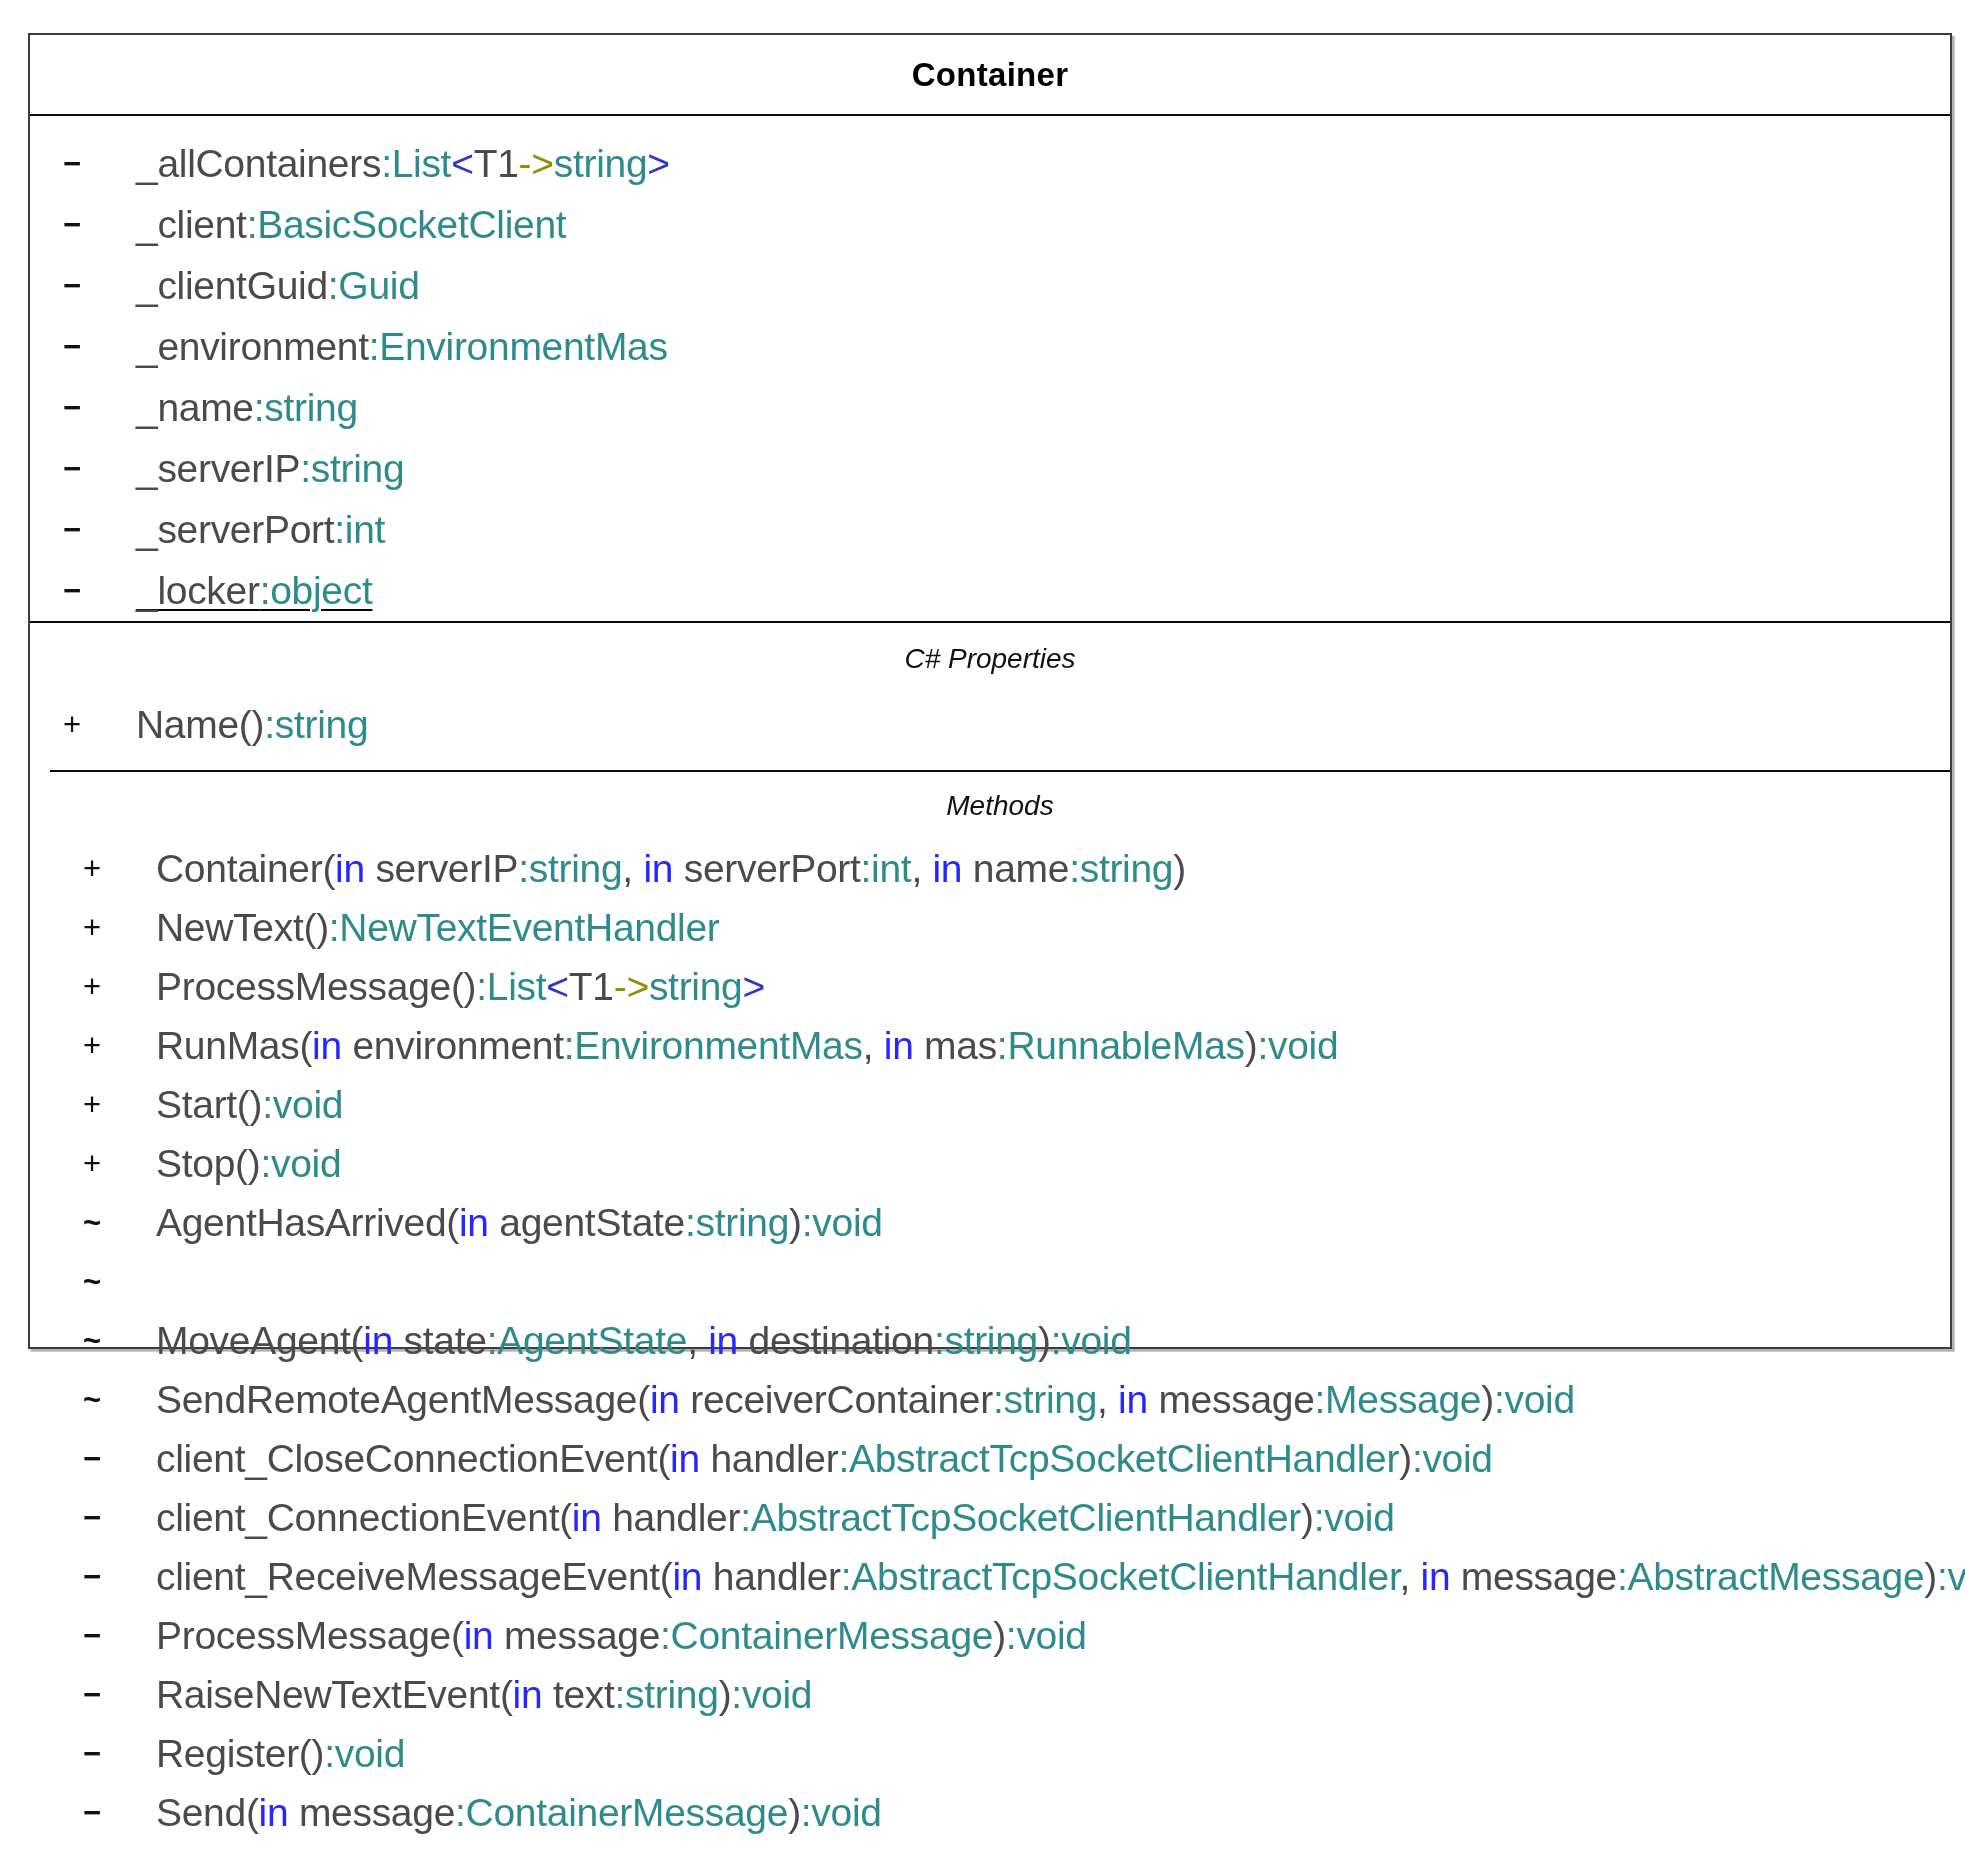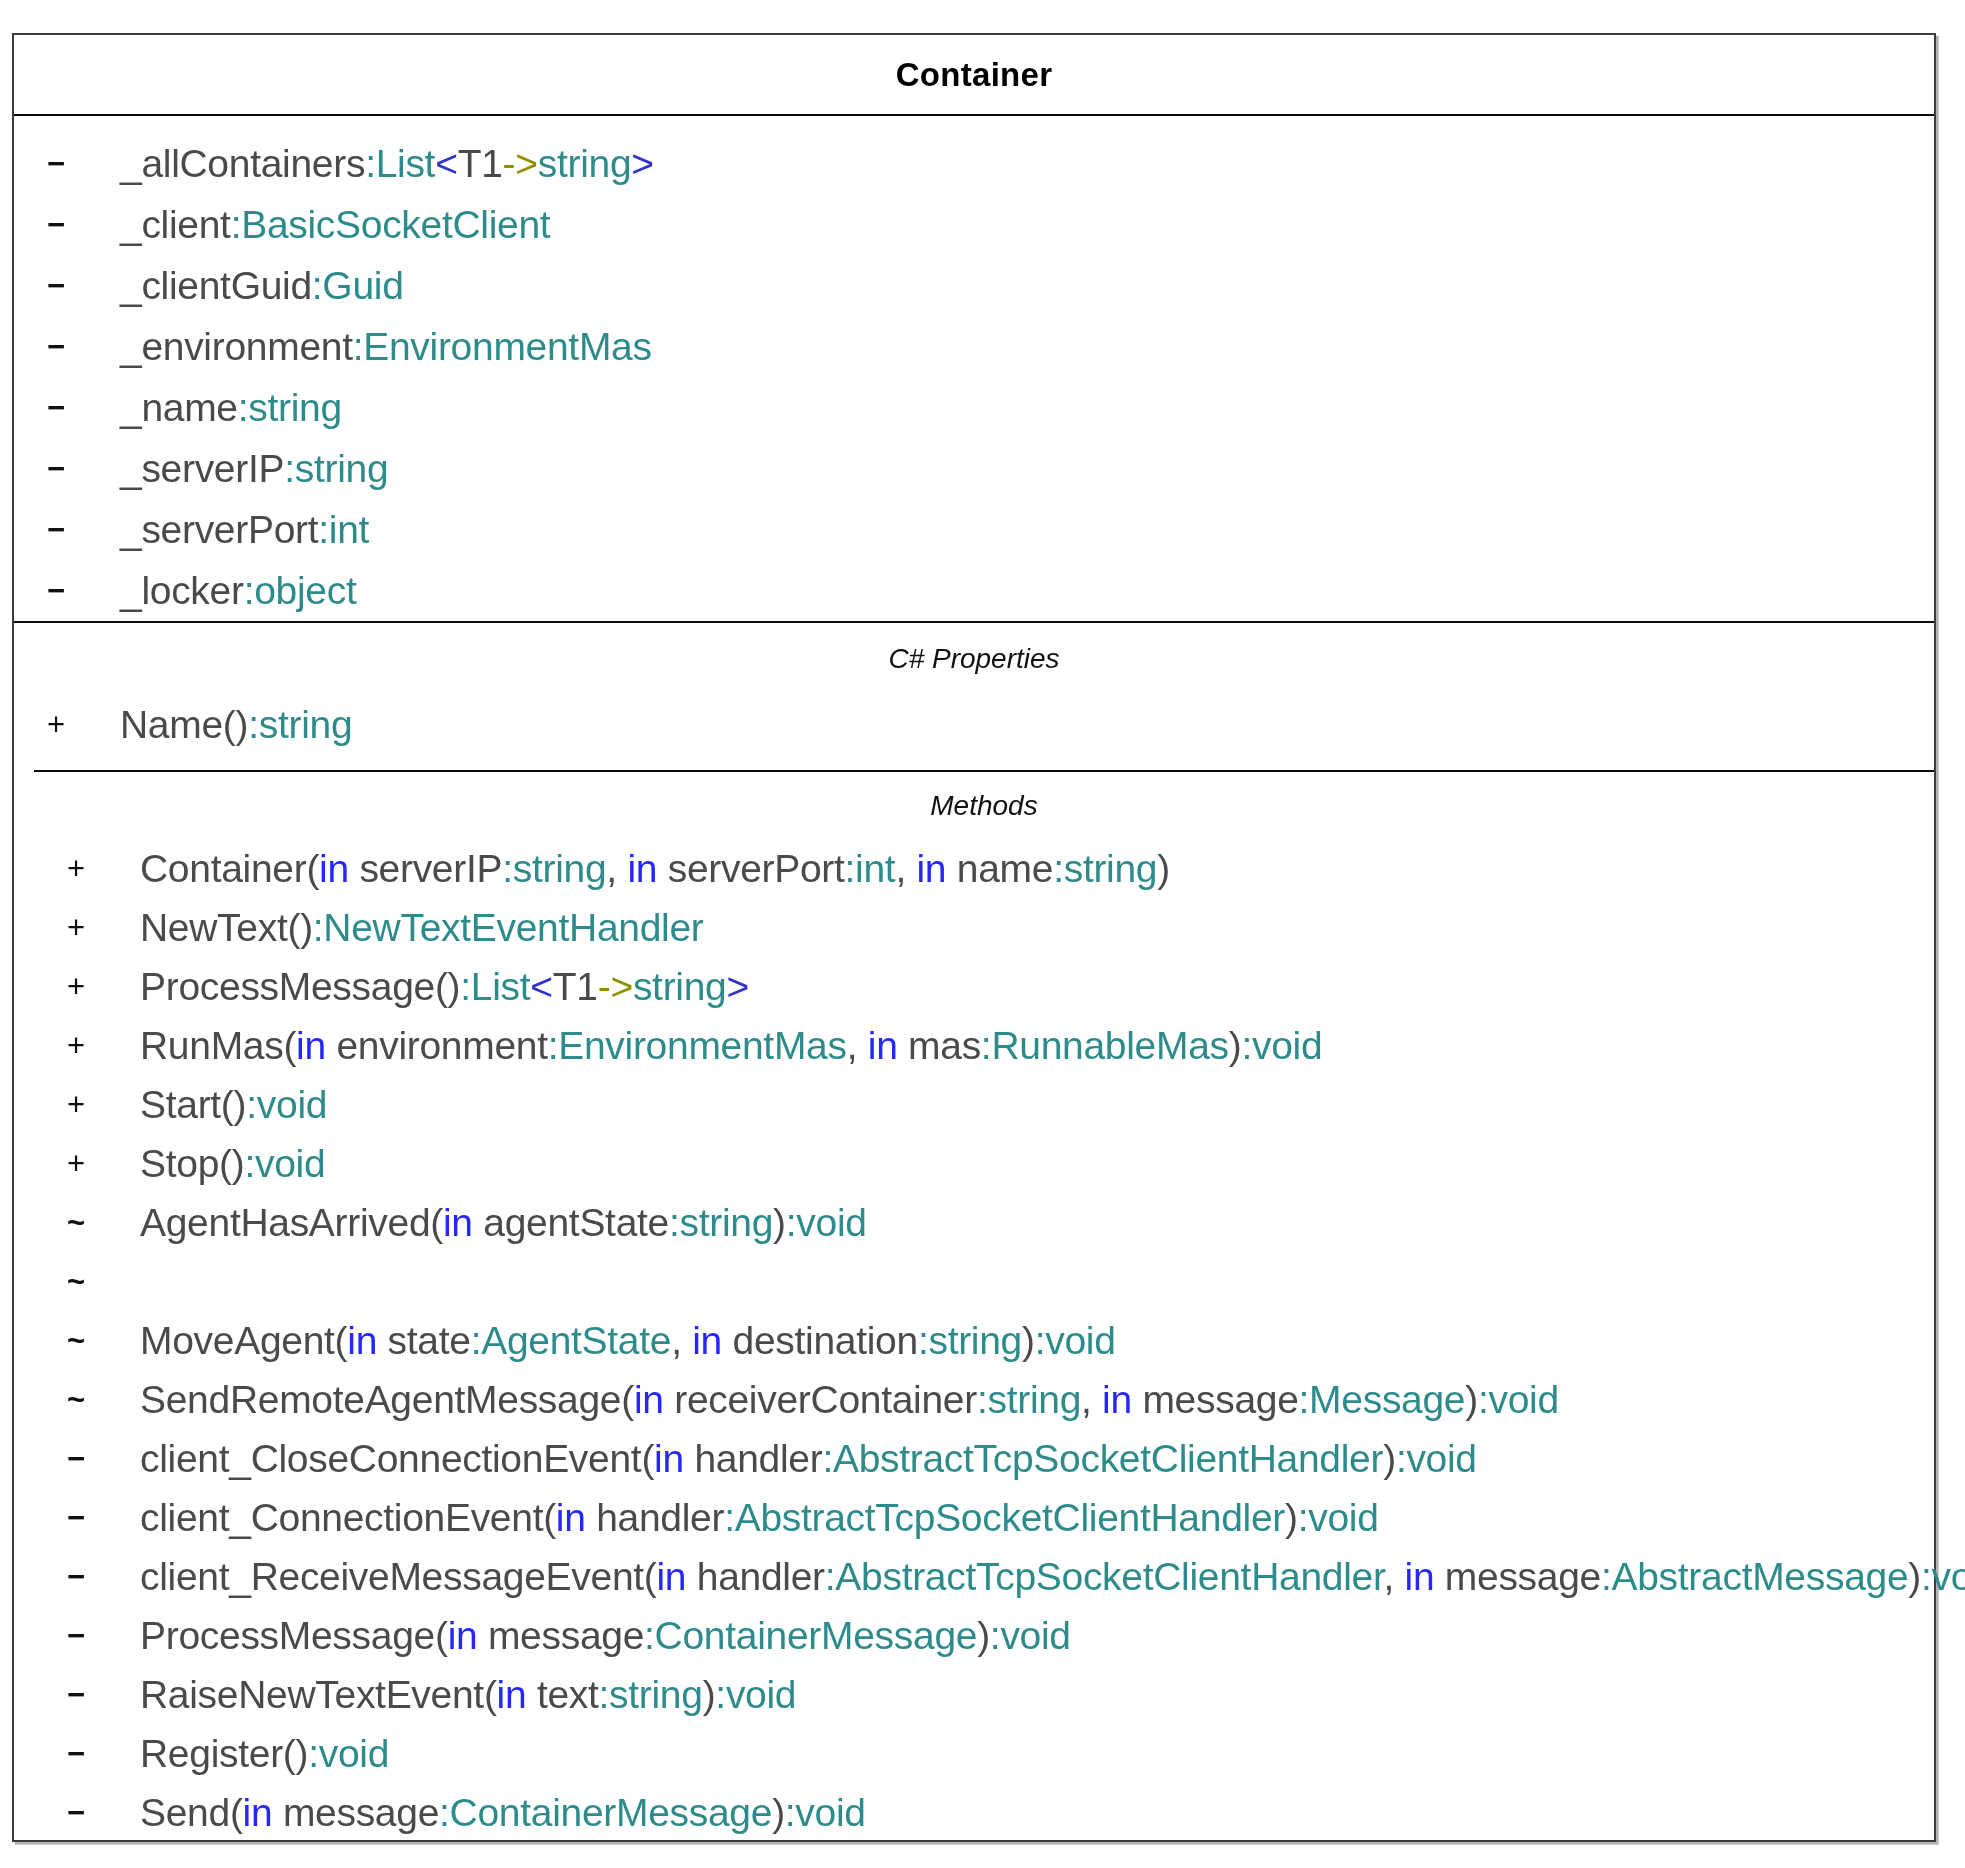--- a/index.html
+++ b/index.html
@@ -10,24 +10,24 @@
   }
   #page {
     position: relative;
     width: 1965px;
     height: 1868px;
     background: #ffffff;
     overflow: hidden;
   }
   .uml-box {
     position: absolute;
-    left: 12px;
+    left: 28px;
     top: 33px;
     width: 1924px;
-    height: 1809px;
+    height: 1316px;
     box-sizing: border-box;
     border: 2px solid var(--c-border, #3c3c3c);
     box-shadow: 2.7px 2.7px 0 #b3b3b3;
     background: #ffffff;
     display: flex;
     flex-direction: column;
   }
   .sec-header {
     height: 79px;
     flex: none;
@@ -87,20 +87,21 @@
     display: inline-block;
   }
   .vis-minus { font-weight: 800; letter-spacing: -1.3px; }
   .vis-plus  { font-weight: 500; }
   .vis-tilde { font-weight: 700; }
   .member-text {
     font-size: 39px;
     letter-spacing: -0.3px;
   }
   .static .member-text {
+    text-decoration: underline;
     text-decoration-thickness: 2px;
     text-underline-offset: 5.3px;
   }
   .seg-name    { color: var(--c-name, #4a4a4a); }
   .seg-type    { color: var(--c-type, #2e8b8b); }
   .seg-kw      { color: var(--c-kw, #2626ff); }
   .seg-bracket { color: var(--c-bracket, #3333cc); }
   .seg-arrow   { color: var(--c-arrow, #8f8f00); }
 </style>
 </head>

